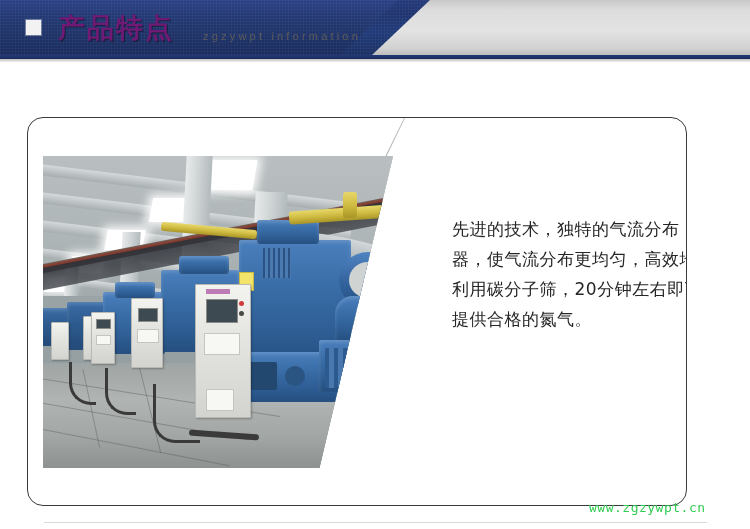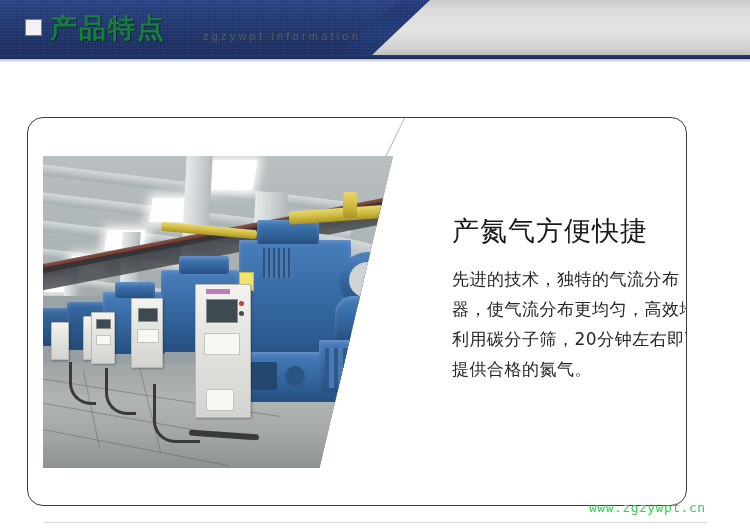--- a/index.html
+++ b/index.html
@@ -62,25 +62,25 @@
     position: absolute;
     left: 26px;
     top: 20px;
     width: 15px;
     height: 15px;
     background: #f2f2f2;
     box-shadow: 0 0 0 1px rgba(255,255,255,.35);
   }
   .header-title {
     position: absolute;
-    left: 50px;
+    left: 58px;
     top: 9px;
     font-size: 27px;
     font-weight: bold;
-    color: #15803d;
+    color: #701a75;
     letter-spacing: 2px;
     line-height: 38px;
     white-space: nowrap;
     text-shadow: 1px 1px 1px rgba(0,0,0,.45);
   }
   .header-sub {
     position: absolute;
     left: 203px;
     top: 30px;
     font-size: 11px;
@@ -399,19 +399,18 @@
 
       <div class="conduit" style="left:26px; top:206px; width:24px; height:40px;"></div>
       <div class="conduit" style="left:62px; top:212px; width:28px; height:44px;"></div>
       <div class="conduit" style="left:110px; top:228px; width:44px; height:56px;"></div>
       <div style="position:absolute; left:146px; top:276px; width:70px; height:6px; background:#3a3a3a; border-radius:3px; transform:rotate(4deg);"></div>
       <div style="position:absolute; left:300px; top:258px; width:50px; height:6px; background:#4a4a4a; border-radius:3px; transform:rotate(-6deg);"></div>
     </div>
   </div>
 
   <div class="text-block">
-    <h2 class="headline">产氮气方便快捷</h2>
     <p class="body-text">先进的技术，独特的气流分布器，使气流分布更均匀，高效地利用碳分子筛，20分钟左右即可提供合格的氮气。</p>
   </div>
 </div>
 
 <div class="watermark">www.zgzywpt.cn</div>
 <div class="footer-rule"></div>
 
 </body></html>

